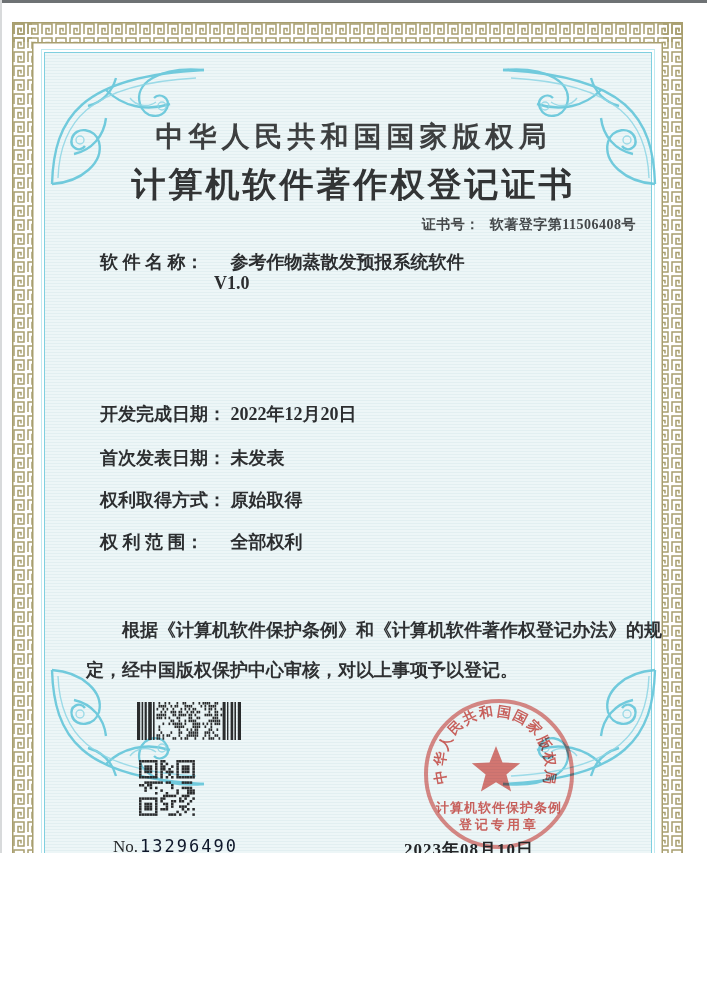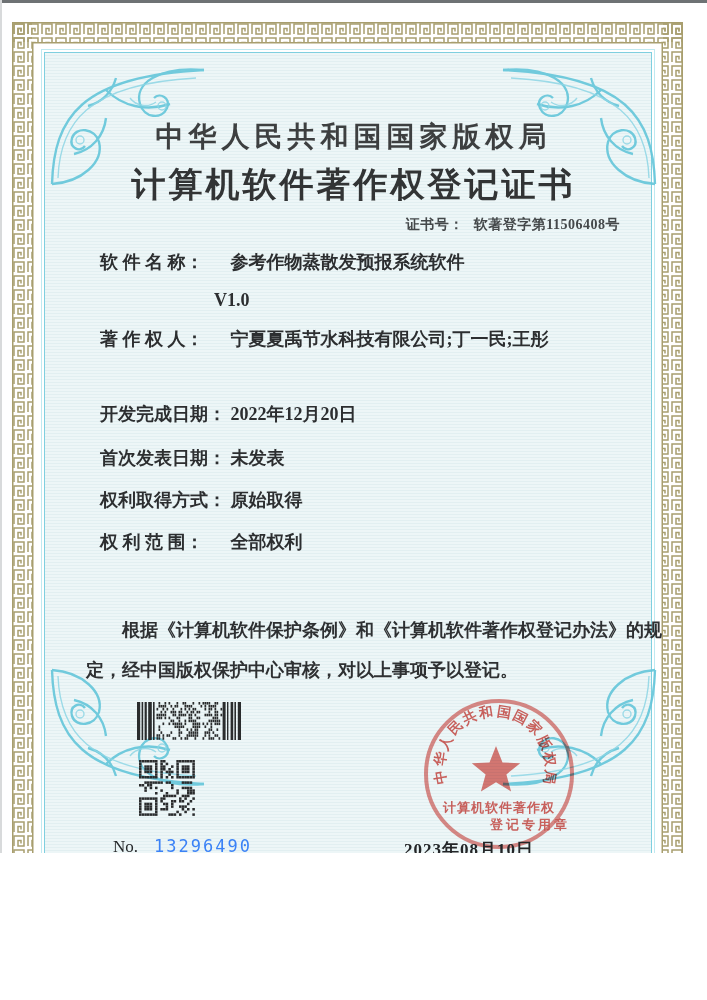--- a/index.html
+++ b/index.html
@@ -25,57 +25,57 @@
 
   .authority{
     position:absolute;left:0;right:0;top:118px;text-align:center;
     font-size:28px;font-weight:700;letter-spacing:5px;color:#3d3f40;
   }
   .cert-title{
     position:absolute;left:0;right:0;top:162px;text-align:center;
     font-size:34px;font-weight:700;letter-spacing:3px;color:#323435;
   }
   .cert-no-line{
-    position:absolute;right:87px;top:216px;font-size:14px;color:#44484a;
+    position:absolute;right:71px;top:216px;font-size:14px;color:#44484a;
     font-weight:600;letter-spacing:0.5px;
   }
   .cert-no-line .lbl{margin-right:10px;}
 
   .row{position:absolute;left:100px;font-size:18px;line-height:24px;color:#2c2e30;font-weight:700;white-space:nowrap;}
   .flabel{display:inline-block;width:126px;}
   .fvalue{display:inline-block;}
-  .subvalue{position:absolute;left:214px;font-size:18px;font-weight:700;color:#2c2e30;margin-top:17px;}
+  .subvalue{position:absolute;left:214px;font-size:18px;font-weight:700;color:#2c2e30;}
 
   .statement{
     position:absolute;left:86px;top:610px;width:578px;
     font-size:18px;line-height:40px;font-weight:600;color:#2e3032;
     text-indent:36px;text-align:left;
   }
 
   .barcode{position:absolute;left:137px;top:702px;}
   .qrcode{position:absolute;left:139px;top:760px;}
 
   .seal{
     position:absolute;left:424px;top:699px;width:142px;height:142px;border-radius:50%;
     border:4px solid rgba(221,102,96,0.75);mix-blend-mode:multiply;
   }
   .seal-char{
     position:absolute;font-size:14px;font-weight:700;color:rgba(216,92,86,0.95);
     transform-origin:center;white-space:pre;
   }
   .seal-line1{position:absolute;left:0;right:0;top:96px;text-align:center;
     font-size:13px;font-weight:700;color:rgba(216,92,86,0.95);letter-spacing:1px;}
-  .seal-line2{position:absolute;left:0;right:0;top:113px;text-align:right;
+  .seal-line2{position:absolute;left:0;right:0;top:113px;text-align:center;
     font-size:13px;font-weight:700;color:rgba(216,92,86,0.95);letter-spacing:3px;}
   .seal-star{position:absolute;left:0;top:0;}
 
   .serial{position:absolute;left:113px;top:836px;font-size:17px;color:#26282a;}
   .serial .num{
     font-family:"DejaVu Sans Mono","Liberation Mono",monospace;
-    color:#3b82f6;letter-spacing:2px;margin-left:16px;font-size:17px;
+    color:#0f172a;letter-spacing:2px;margin-left:2px;font-size:17px;
   }
   .issue-date{
     position:absolute;left:404px;top:838px;width:160px;text-align:left;
     font-size:17px;font-weight:600;color:#232527;letter-spacing:1px;
   }
 </style>
 </head>
 <body>
 
 <div class="page">
@@ -168,24 +168,20 @@
   <div class="cert-no-line">
     <span class="lbl">证书号：</span><span>软著登字第11506408号</span>
   </div>
 
   <div class="row" style="top:250px">
     <span class="flabel">软 件 名 称：</span>
     <span class="fvalue">参考作物蒸散发预报系统软件</span>
   </div>
   <div class="subvalue" style="top:273px">V1.0</div>
 
-  <div class="row" style="top:327px">
-    <span class="flabel">著 作 权 人：</span>
-    <span class="fvalue">宁夏夏禹节水科技有限公司;丁一民;王彤</span>
-  </div>
 
   <div class="row" style="top:402px">
     <span class="flabel">开发完成日期：</span>
     <span class="fvalue">2022年12月20日</span>
   </div>
 
   <div class="row" style="top:488px">
     <span class="flabel">权利取得方式：</span>
     <span class="fvalue">原始取得</span>
   </div>
@@ -603,21 +599,21 @@
       <rect x="32" y="53.33333333333333" width="2.533333333333333" height="2.533333333333333" fill="#2a2c2d"></rect>
       <rect x="34.666666666666664" y="53.33333333333333" width="2.533333333333333" height="2.533333333333333" fill="#2a2c2d"></rect>
       <rect x="40" y="53.33333333333333" width="2.533333333333333" height="2.533333333333333" fill="#2a2c2d"></rect>
       <rect x="53.33333333333333" y="53.33333333333333" width="2.533333333333333" height="2.533333333333333" fill="#2a2c2d"></rect>
     </svg>
 
   <div class="seal" id="seal">
     <svg class="seal-star" width="142" height="142" viewBox="0 0 142 142">
       <polygon fill="rgba(222,104,98,0.88)" points="68,43 74.5,59.5 92.2,60.3 78.4,71.4 83.1,88.5 68,79.2 52.9,88.5 57.6,71.4 43.8,60.3 61.5,59.5"></polygon>
     </svg>
-    <div class="seal-line1">计算机软件著作权</div>
+    <div class="seal-line1">计算机软件保护条例</div>
     <div class="seal-line2">登记专用章</div>
   <span class="seal-char" style="left: 12.8356px; top: 73.5506px; transform: translate(-50%, -50%) rotate(-100deg);">中</span>
       <span class="seal-char" style="left: 12.5598px; top: 56.1727px; transform: translate(-50%, -50%) rotate(-81.8182deg);">华</span>
       <span class="seal-char" style="left: 17.7203px; top: 39.5763px; transform: translate(-50%, -50%) rotate(-63.6364deg);">人</span>
       <span class="seal-char" style="left: 27.8018px; top: 25.4189px; transform: translate(-50%, -50%) rotate(-45.4545deg);">民</span>
       <span class="seal-char" style="left: 41.7975px; top: 15.1141px; transform: translate(-50%, -50%) rotate(-27.2727deg);">共</span>
       <span class="seal-char" style="left: 58.3099px; top: 9.69086px; transform: translate(-50%, -50%) rotate(-9.09091deg);">和</span>
       <span class="seal-char" style="left: 75.6901px; top: 9.69086px; transform: translate(-50%, -50%) rotate(9.09091deg);">国</span>
       <span class="seal-char" style="left: 92.2025px; top: 15.1141px; transform: translate(-50%, -50%) rotate(27.2727deg);">国</span>
       <span class="seal-char" style="left: 106.198px; top: 25.4189px; transform: translate(-50%, -50%) rotate(45.4545deg);">家</span>

